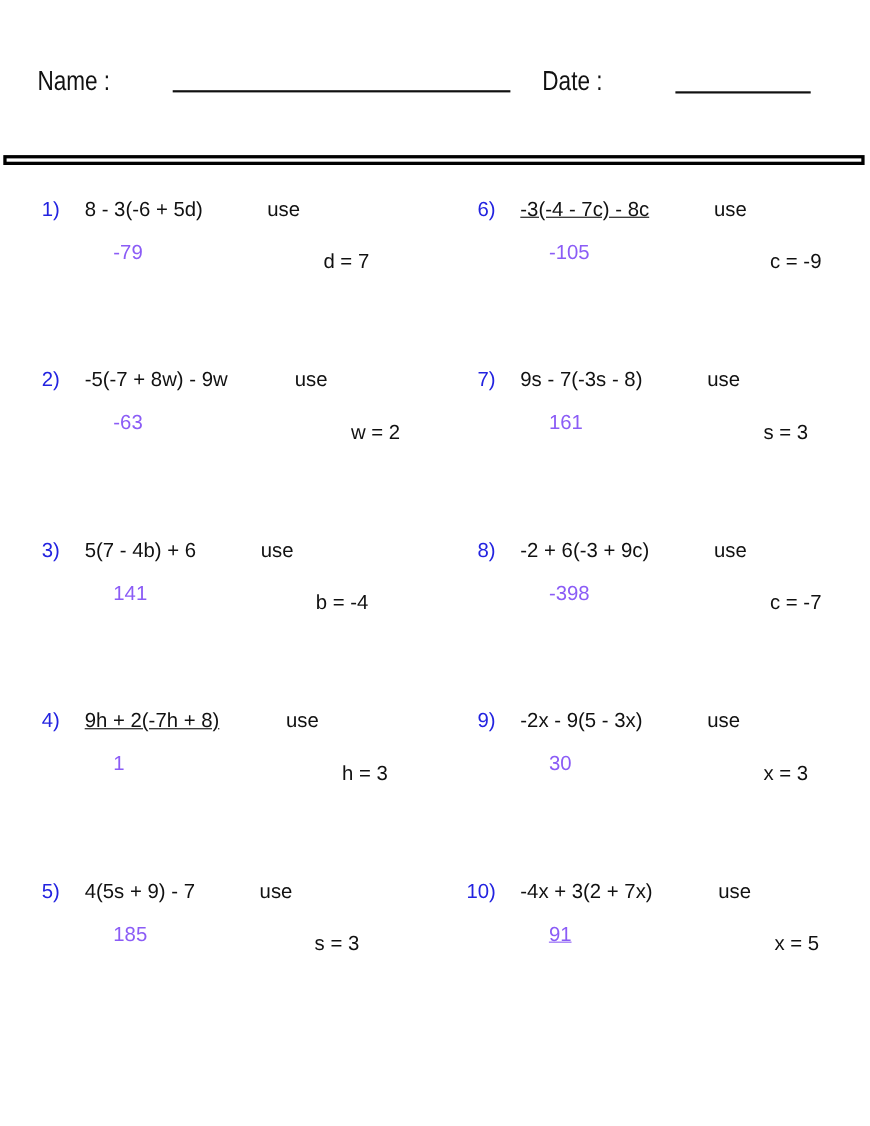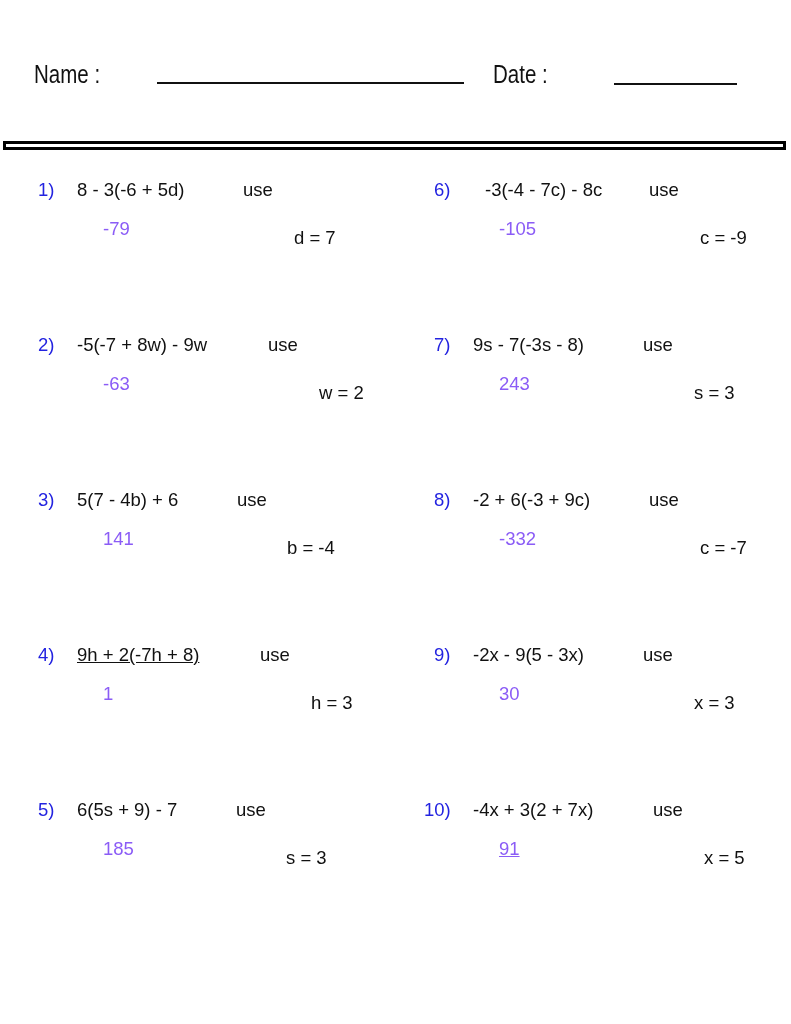--- a/index.html
+++ b/index.html
@@ -111,48 +111,48 @@
 <div class="problem" style="left:0; top:644px;">
   <span class="num" style="left:38px;">4)</span>
   <span class="expr" style="left:77px;text-decoration:underline;">9h + 2(-7h + 8)</span>
   <span class="use" style="left:260px;">use</span>
   <span class="var" style="left:311px;">h = 3</span>
   <span class="answer" style="left:103px;">1</span>
 </div>
 
 <div class="problem" style="left:0; top:799px;">
   <span class="num" style="left:38px;">5)</span>
-  <span class="expr" style="left:77px;">6(5s + 9) - 7</span>
+  <span class="expr" style="left:77px;">4(5s + 9) - 7</span>
   <span class="use" style="left:236px;">use</span>
   <span class="var" style="left:286px;">s = 3</span>
   <span class="answer" style="left:103px;">185</span>
 </div>
 
 <div class="problem" style="left:0; top:179px;">
   <span class="num" style="left:434px;">6)</span>
-  <span class="expr" style="left:485px;">-3(-4 - 7c) - 8c</span>
+  <span class="expr" style="left:473px;text-decoration:underline;">-3(-4 - 7c) - 8c</span>
   <span class="use" style="left:649px;">use</span>
   <span class="var" style="left:700px;">c = -9</span>
   <span class="answer" style="left:499px;">-105</span>
 </div>
 
 <div class="problem" style="left:0; top:334px;">
   <span class="num" style="left:434px;">7)</span>
   <span class="expr" style="left:473px;">9s - 7(-3s - 8)</span>
   <span class="use" style="left:643px;">use</span>
   <span class="var" style="left:694px;">s = 3</span>
-  <span class="answer" style="left:499px;">243</span>
+  <span class="answer" style="left:499px;">161</span>
 </div>
 
 <div class="problem" style="left:0; top:489px;">
   <span class="num" style="left:434px;">8)</span>
   <span class="expr" style="left:473px;">-2 + 6(-3 + 9c)</span>
   <span class="use" style="left:649px;">use</span>
   <span class="var" style="left:700px;">c = -7</span>
-  <span class="answer" style="left:499px;">-332</span>
+  <span class="answer" style="left:499px;">-398</span>
 </div>
 
 <div class="problem" style="left:0; top:644px;">
   <span class="num" style="left:434px;">9)</span>
   <span class="expr" style="left:473px;">-2x - 9(5 - 3x)</span>
   <span class="use" style="left:643px;">use</span>
   <span class="var" style="left:694px;">x = 3</span>
   <span class="answer" style="left:499px;">30</span>
 </div>
 

